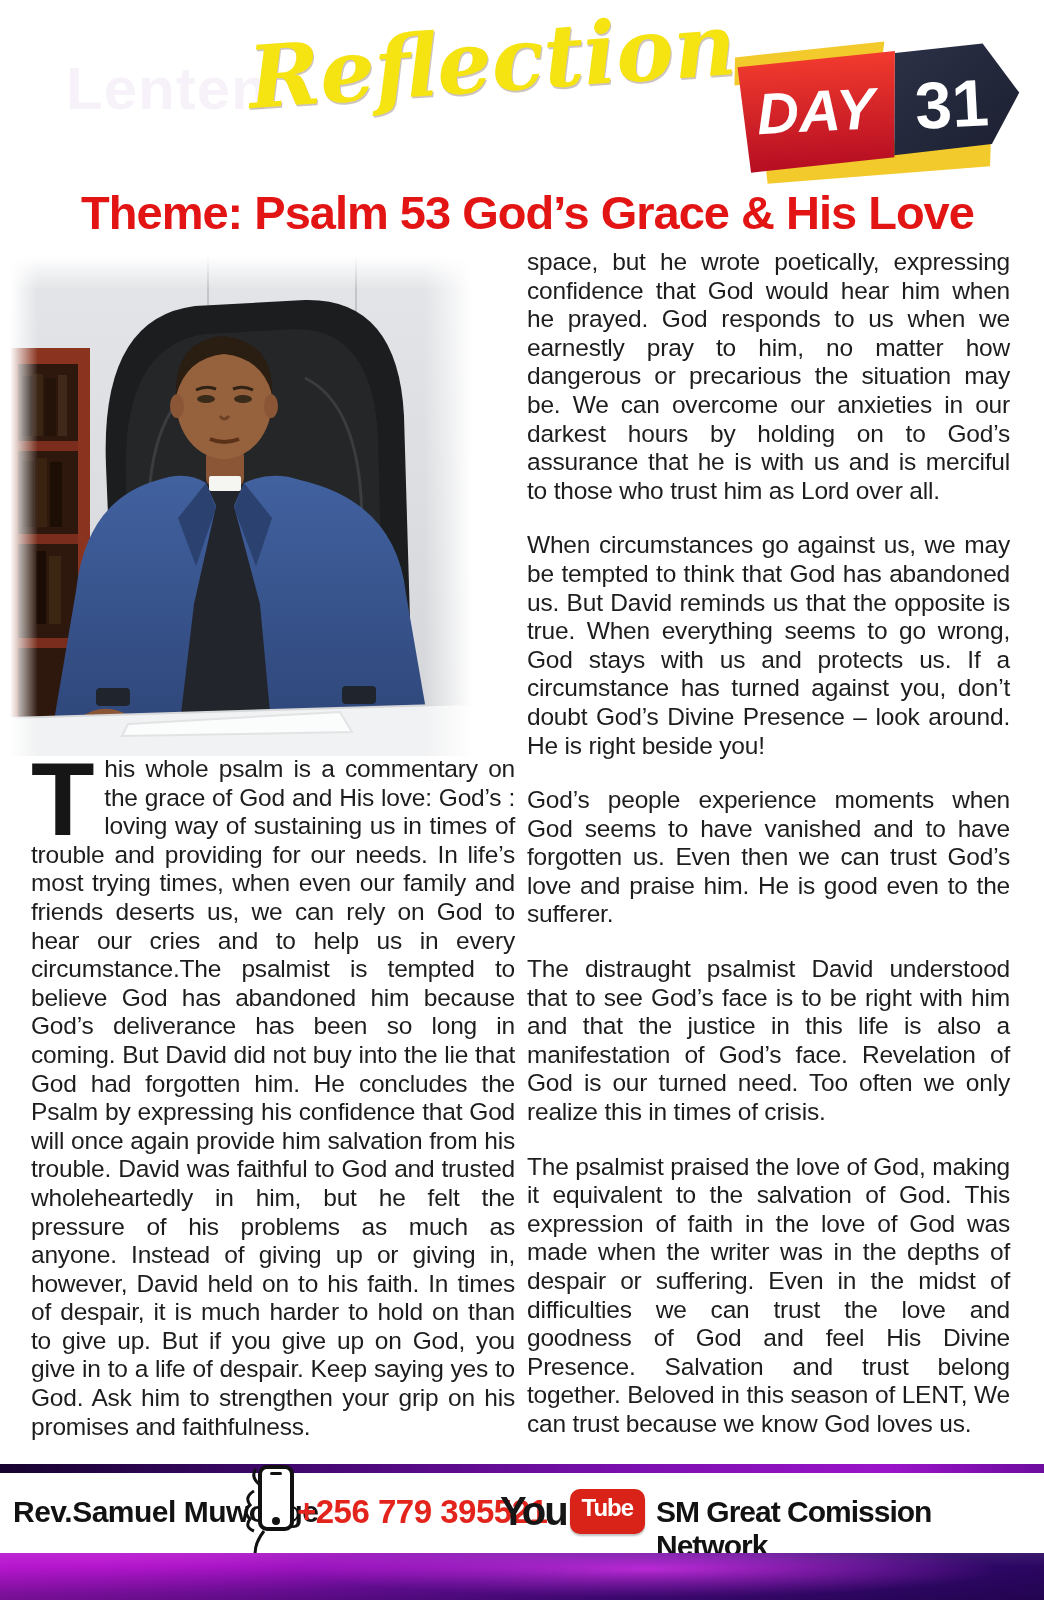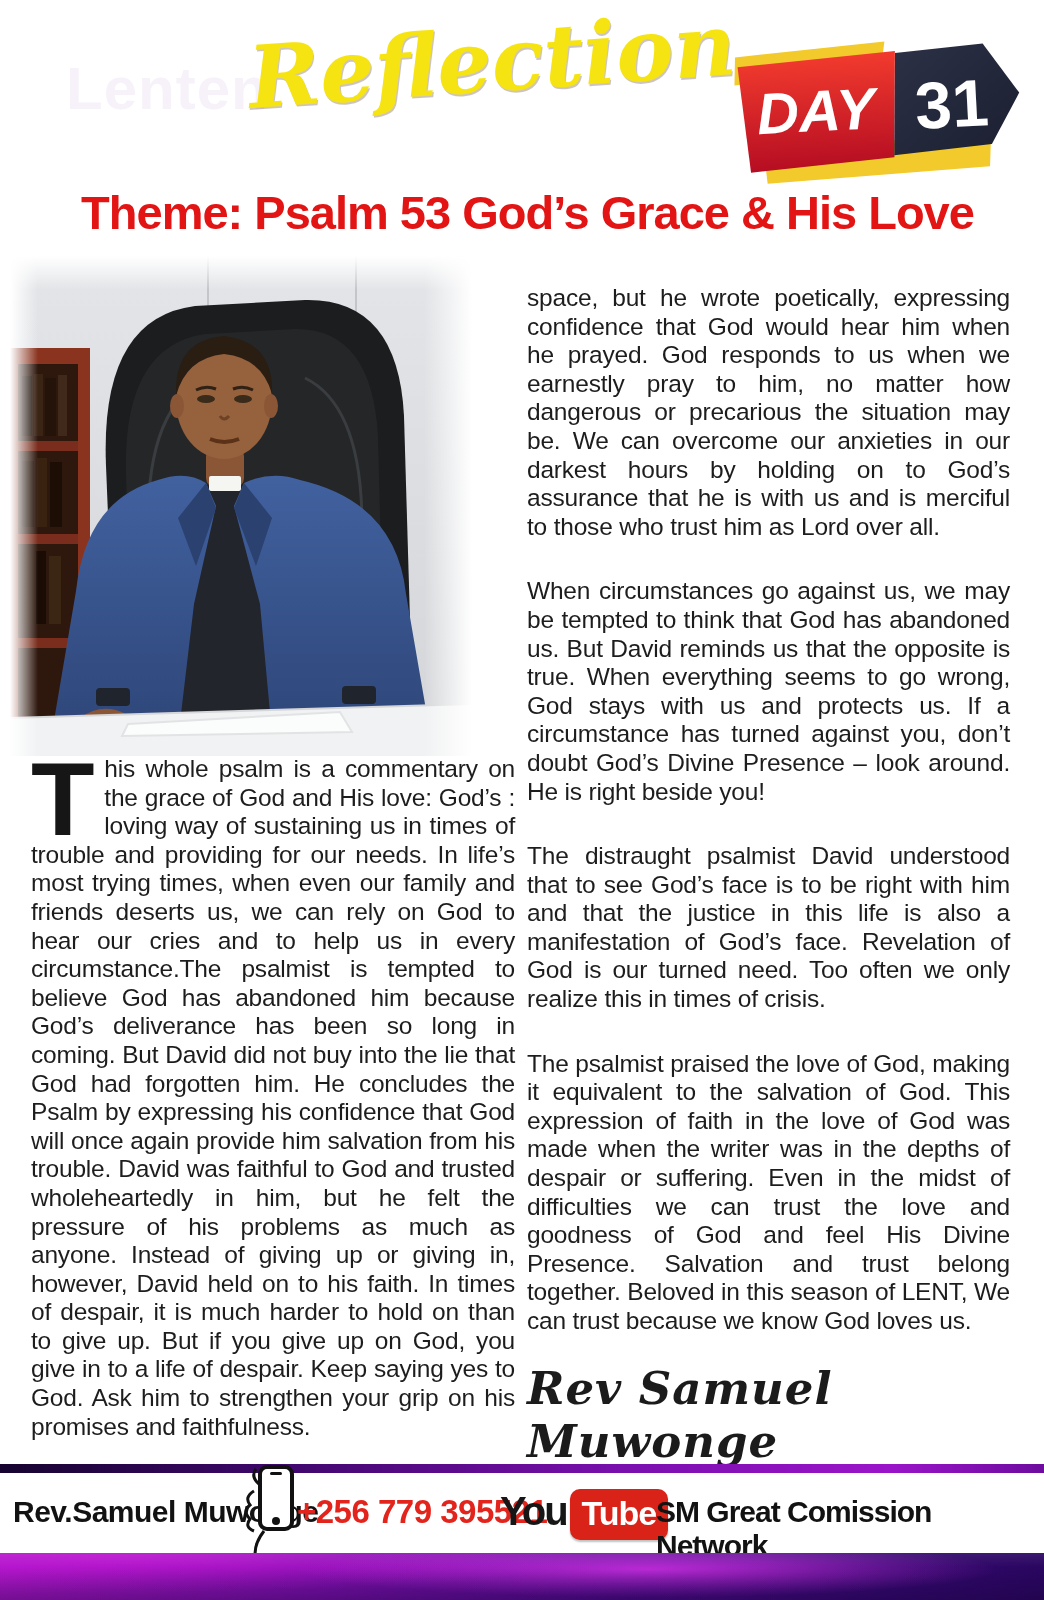--- a/index.html
+++ b/index.html
@@ -49,21 +49,21 @@
   .col-left {
     position:absolute; left:31px; top:755px; width:484px;
   }
   .col-right {
     position:absolute; left:527px; top:248px; width:483px;
   }
   .body-text {
     font-size:24.5px; line-height:28.6px; color:#1d1d1d;
     text-align:justify; letter-spacing:-0.2px;
   }
-  .col-right .body-text { margin-bottom:26px;margin-top:36px; }
+  .col-right .body-text { margin-bottom:26px; }
   .col-left .body-text + .body-text { margin-top:21px; }
   .dropcap {
     float:left; font-size:104px; line-height:80px; font-weight:bold;
     color:#161616; margin:4px 10px 0 0;
   }
   .signature {
     margin-top:2px; font-family:"DejaVu Serif", serif; font-style:italic; font-weight:bold;
     font-size:45px; color:#1b1b1b; letter-spacing:1px;
   }
   
@@ -81,21 +81,21 @@
   }
   .phone-icon { position:absolute; left:240px; top:-12px; width:64px; height:110px; }
   .phone-icon svg { width:100%; height:100%; display:block; }
   .footer-phone {
     position:absolute; left:297px; top:20px; font-size:33px; font-weight:bold; color:#e3241c;
     letter-spacing:-0.5px;
   }
   .yt-logo { position:absolute; left:500px; top:16px; display:flex; }
   .yt-you { font-size:40px; font-weight:bold; color:#161616; letter-spacing:-2px; }
   .yt-tube {
-    margin-left:3px; background:#da2318; color:#ffffff; font-size:34px; font-weight:bold;
+    margin-left:3px; background:#da2318; color:#ffffff; font-size:24px; font-weight:bold;
     padding:5px 12px 7px 12px; border-radius:10px; letter-spacing:-1px;
     box-shadow:0 2px 2px rgba(0,0,0,.25);
   }
   .footer-network {
     position:absolute; left:656px; top:22px; font-size:30px; font-weight:bold; color:#121212;
     letter-spacing:-1px;
   }
   .footer-wave {
     position:absolute; left:0; top:1553px; width:1044px; height:47px;
     background:
@@ -244,20 +244,21 @@
   </figure>
 
   <section class="col-left">
     <p class="body-text"><span class="dropcap">T</span><span>his whole psalm is a commentary on the grace of God and His love: God’s : loving way of sustaining us in times of trouble and providing for our needs. In life’s most trying times, when even our family and friends deserts us, we can rely on God to hear our cries and to help us in every circumstance.The psalmist is tempted to believe God has abandoned him because God’s deliverance has been so long in coming. But David did not buy into the lie that God had forgotten him. He concludes the Psalm by expressing his confidence that God will once again provide him salvation from his trouble. David was faithful to God and trusted wholeheartedly in him, but he felt the pressure of his problems as much as anyone. Instead of giving up or giving in, however, David held on to his faith. In times of despair, it is much harder to hold on than to give up. But if you give up on God, you give in to a life of despair. Keep saying yes to God. Ask him to strengthen your grip on his promises and faithfulness.</span></p>
     <p class="body-text">David despaired at the odds against him. He knew that God could not be confined to any</p>
   </section>
 
   <section class="col-right">
     <p class="body-text">space, but he wrote poetically, expressing confidence that God would hear him when he prayed. God responds to us when we earnestly pray to him, no matter how dangerous or precarious the situation may be. We can overcome our anxieties in our darkest hours by holding on to God’s assurance that he is with us and is merciful to those who trust him as Lord over all.</p>
     <p class="body-text">When circumstances go against us, we may be tempted to think that God has abandoned us. But David reminds us that the opposite is true. When everything seems to go wrong, God stays with us and protects us. If a circumstance has turned against you, don’t doubt God’s Divine Presence – look around. He is right beside you!</p>
+    <p class="body-text">God’s people experience moments when God seems to have vanished and to have forgotten us. Even then we can trust God’s love and praise him. He is good even to the sufferer.</p>
     <p class="body-text">The distraught psalmist David understood that to see God’s face is to be right with him and that the justice in this life is also a manifestation of God’s face. Revelation of God is our turned need. Too often we only realize this in times of crisis.</p>
     <p class="body-text">The psalmist praised the love of God, making it equivalent to the salvation of God. This expression of faith in the love of God was made when the writer was in the depths of despair or suffering. Even in the midst of difficulties we can trust the love and goodness of God and feel His Divine Presence. Salvation and trust belong together. Beloved in this season of LENT, We can trust because we know God loves us.</p>
     <div class="signature">Rev Samuel Muwonge</div>
   </section>
 
   <div class="footer-line"></div>
   <footer class="footer-bar">
     <span class="footer-name">Rev.Samuel Muwonge</span>
     <span class="phone-icon">
       <svg viewBox="0 0 64 110">

